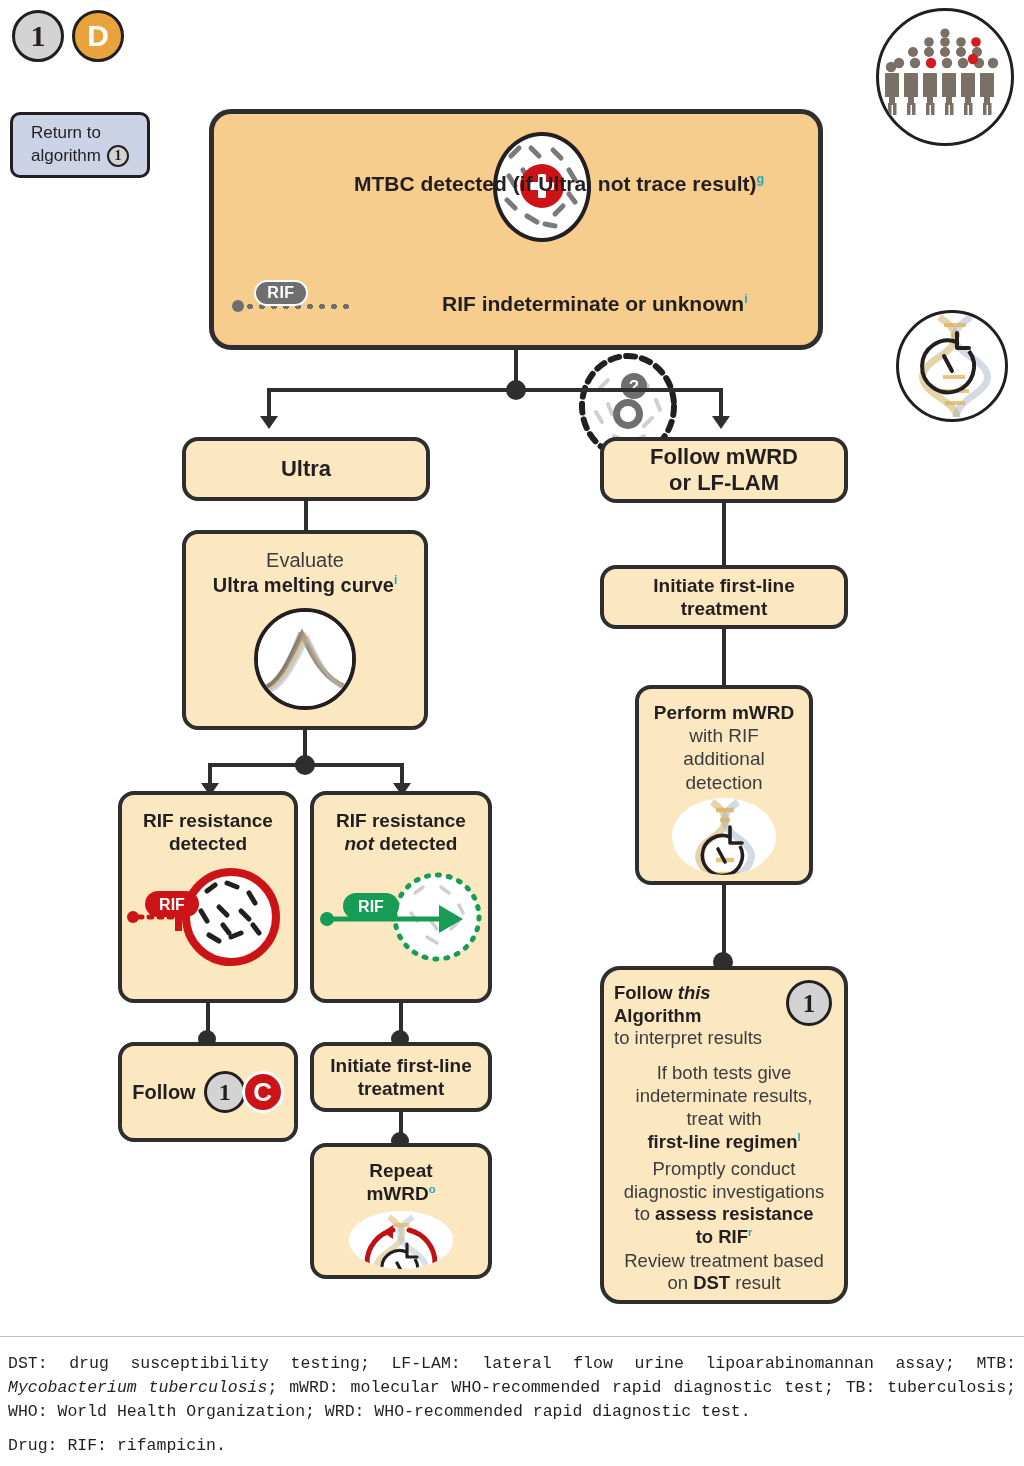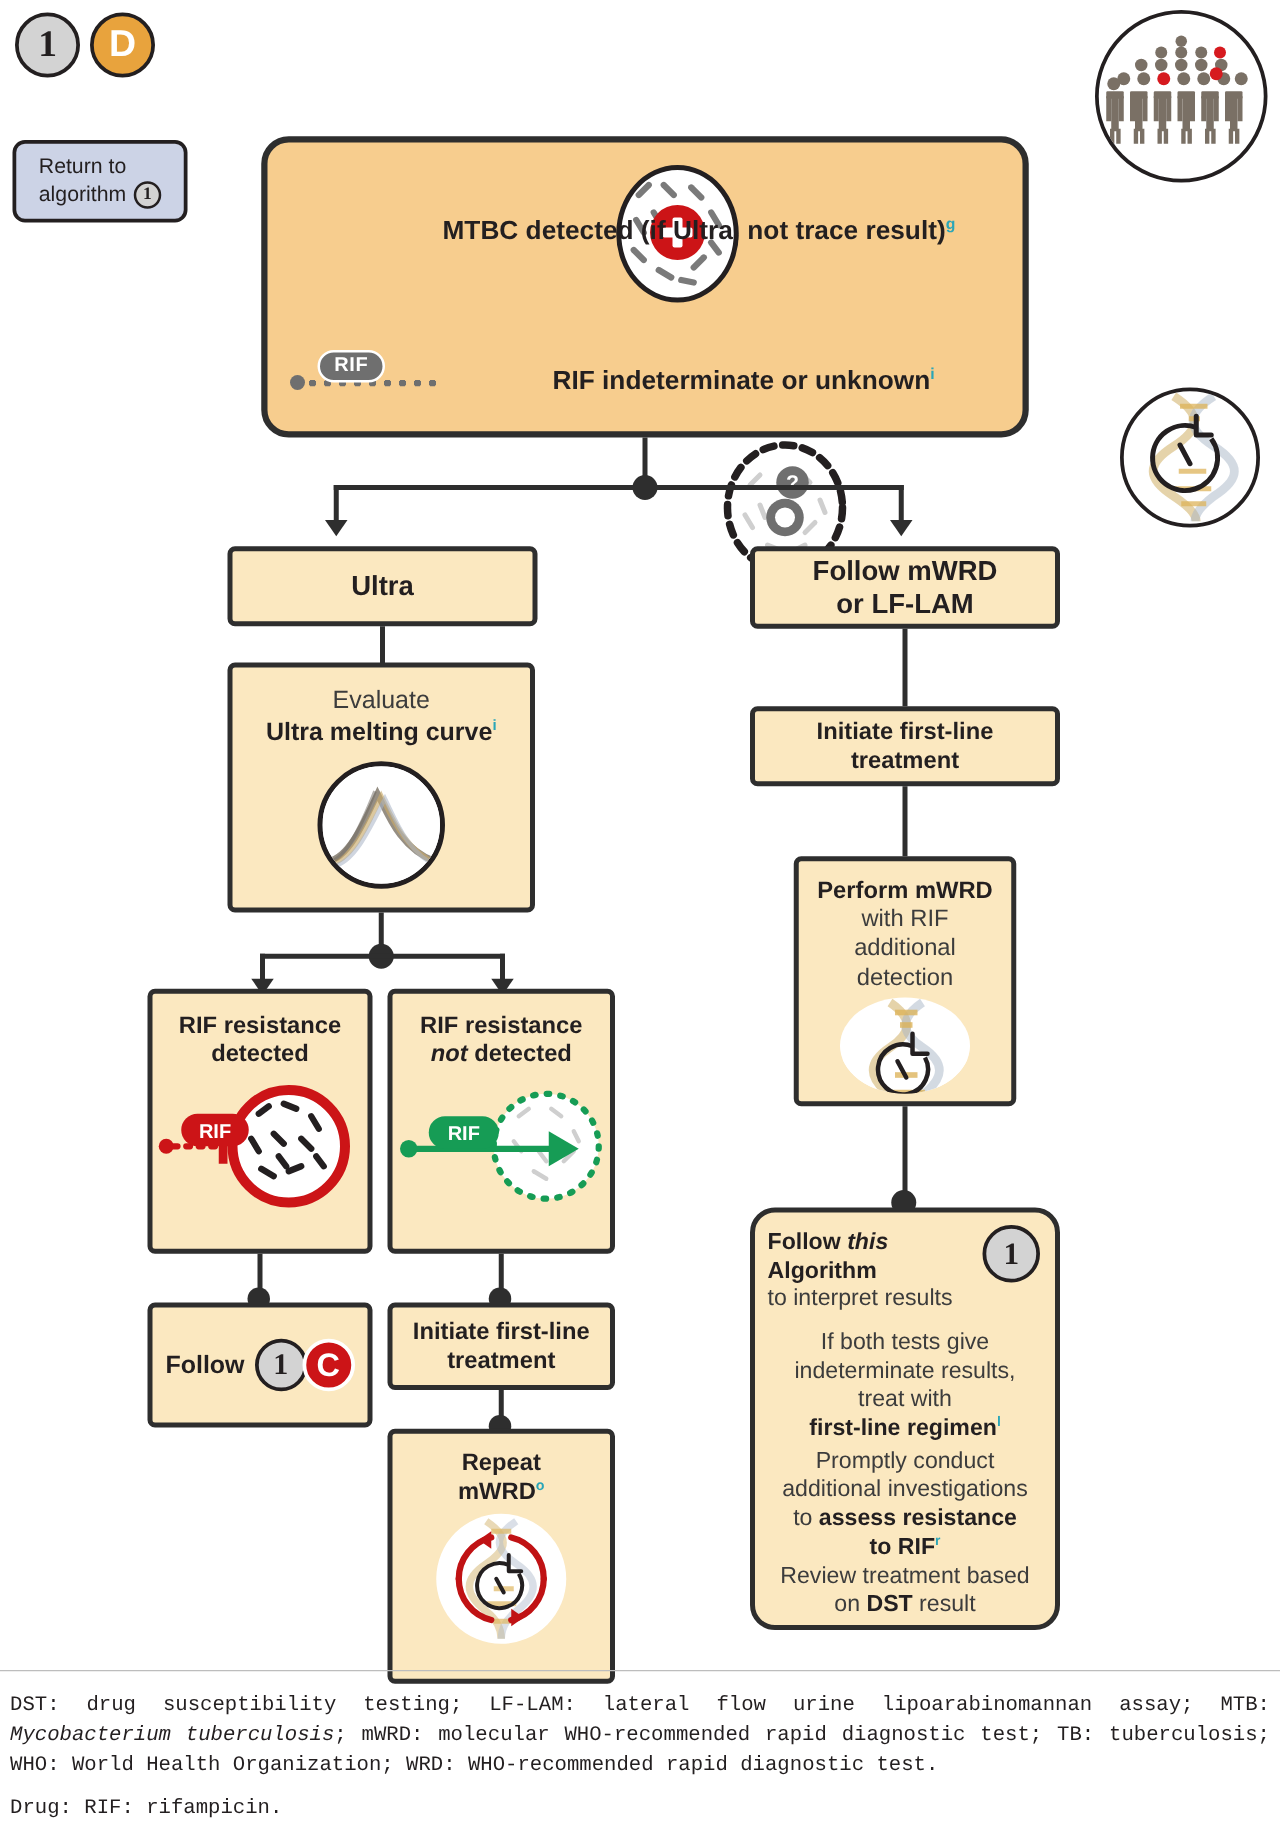--- a/index.html
+++ b/index.html
@@ -23,21 +23,21 @@
     font-weight:700;
     line-height:1;
   }
   .badge-num { background:#d3d3d3; color:#231f20; font-family:"Liberation Serif", serif; }
   .badge-letter { background:#e8a33d; color:#ffffff; }
 
   
   .node {
     background:#fbe8c0;
     border:4px solid #2e2e2e;
-    border-radius:6px;
+    border-radius:16px;
     display:flex; flex-direction:column;
     align-items:center; justify-content:center;
     text-align:center;
     padding:6px 8px;
   }
   .node.big { border-radius:20px; }
   .return-box {
     background:#ccd3e6;
     border:3px solid #231f20;
     border-radius:10px;
@@ -387,21 +387,21 @@
   <div class="abs node" style="left:310px; top:1042px; width:182px; height:70px;">
     <div style="font-size:19px; font-weight:700; line-height:1.22;">
       <div>Initiate first-line</div>
       <div>treatment</div>
     </div>
   </div>
 
   <div class="abs vline" style="left:399px; top:1112px; width:4px; height:32px;"></div>
   <div class="abs dot" style="left:391px; top:1132px; width:18px; height:18px;"></div>
 
-  <div class="abs node" style="left:310px; top:1143px; width:182px; height:204px; justify-content:flex-start; padding-top:12px;">
+  <div class="abs node" style="left:310px; top:1143px; width:182px; height:136px; justify-content:flex-start; padding-top:12px;">
     <div style="font-size:19px; font-weight:700; line-height:1.22;">
       <div>Repeat</div>
       <div><span>mWRD</span><sup class="fn">o</sup></div>
     </div>
     <div class="circ-icon" style="margin-top:6px; width:104px; height:104px; background:#fff;">
       <svg width="104" height="104" viewBox="0 0 104 104" style="position:absolute;left:0;top:0;">
         <circle cx="52" cy="52" r="50" fill="#ffffff"></circle>
         <g opacity="0.8">
           <path d="M40 6 C58 18, 58 28, 40 40 C22 52, 22 64, 40 78 C50 86, 52 94, 52 100" stroke="#c8a24a" stroke-width="6" fill="none" opacity="0.5"></path>
           <path d="M64 6 C46 18, 46 28, 64 40 C82 52, 82 64, 64 78 C54 86, 52 94, 52 100" stroke="#9aa9bd" stroke-width="6" fill="none" opacity="0.45"></path>
@@ -486,21 +486,21 @@
 
     <div style="font-size:18.5px; line-height:1.24; margin-top:12px;">
       <div class="t-reg">If both tests give</div>
       <div class="t-reg">indeterminate results,</div>
       <div class="t-reg">treat with</div>
       <div class="t-bold"><span>first-line regimen</span><sup class="fn">l</sup></div>
     </div>
 
     <div style="font-size:18.5px; line-height:1.24; margin-top:4px;">
       <div class="t-reg">Promptly conduct</div>
-      <div class="t-reg">additional investigations</div>
+      <div class="t-reg">diagnostic investigations</div>
       <div><span class="t-reg">to </span><span class="t-bold">assess resistance</span></div>
       <div class="t-bold"><span>to RIF</span><sup class="fn">r</sup></div>
     </div>
 
     <div style="font-size:18.5px; line-height:1.24; ">
       <div class="t-reg">Review treatment based</div>
       <div><span class="t-reg">on </span><span class="t-bold">DST</span><span class="t-reg"> result</span></div>
     </div>
   </div>
 

